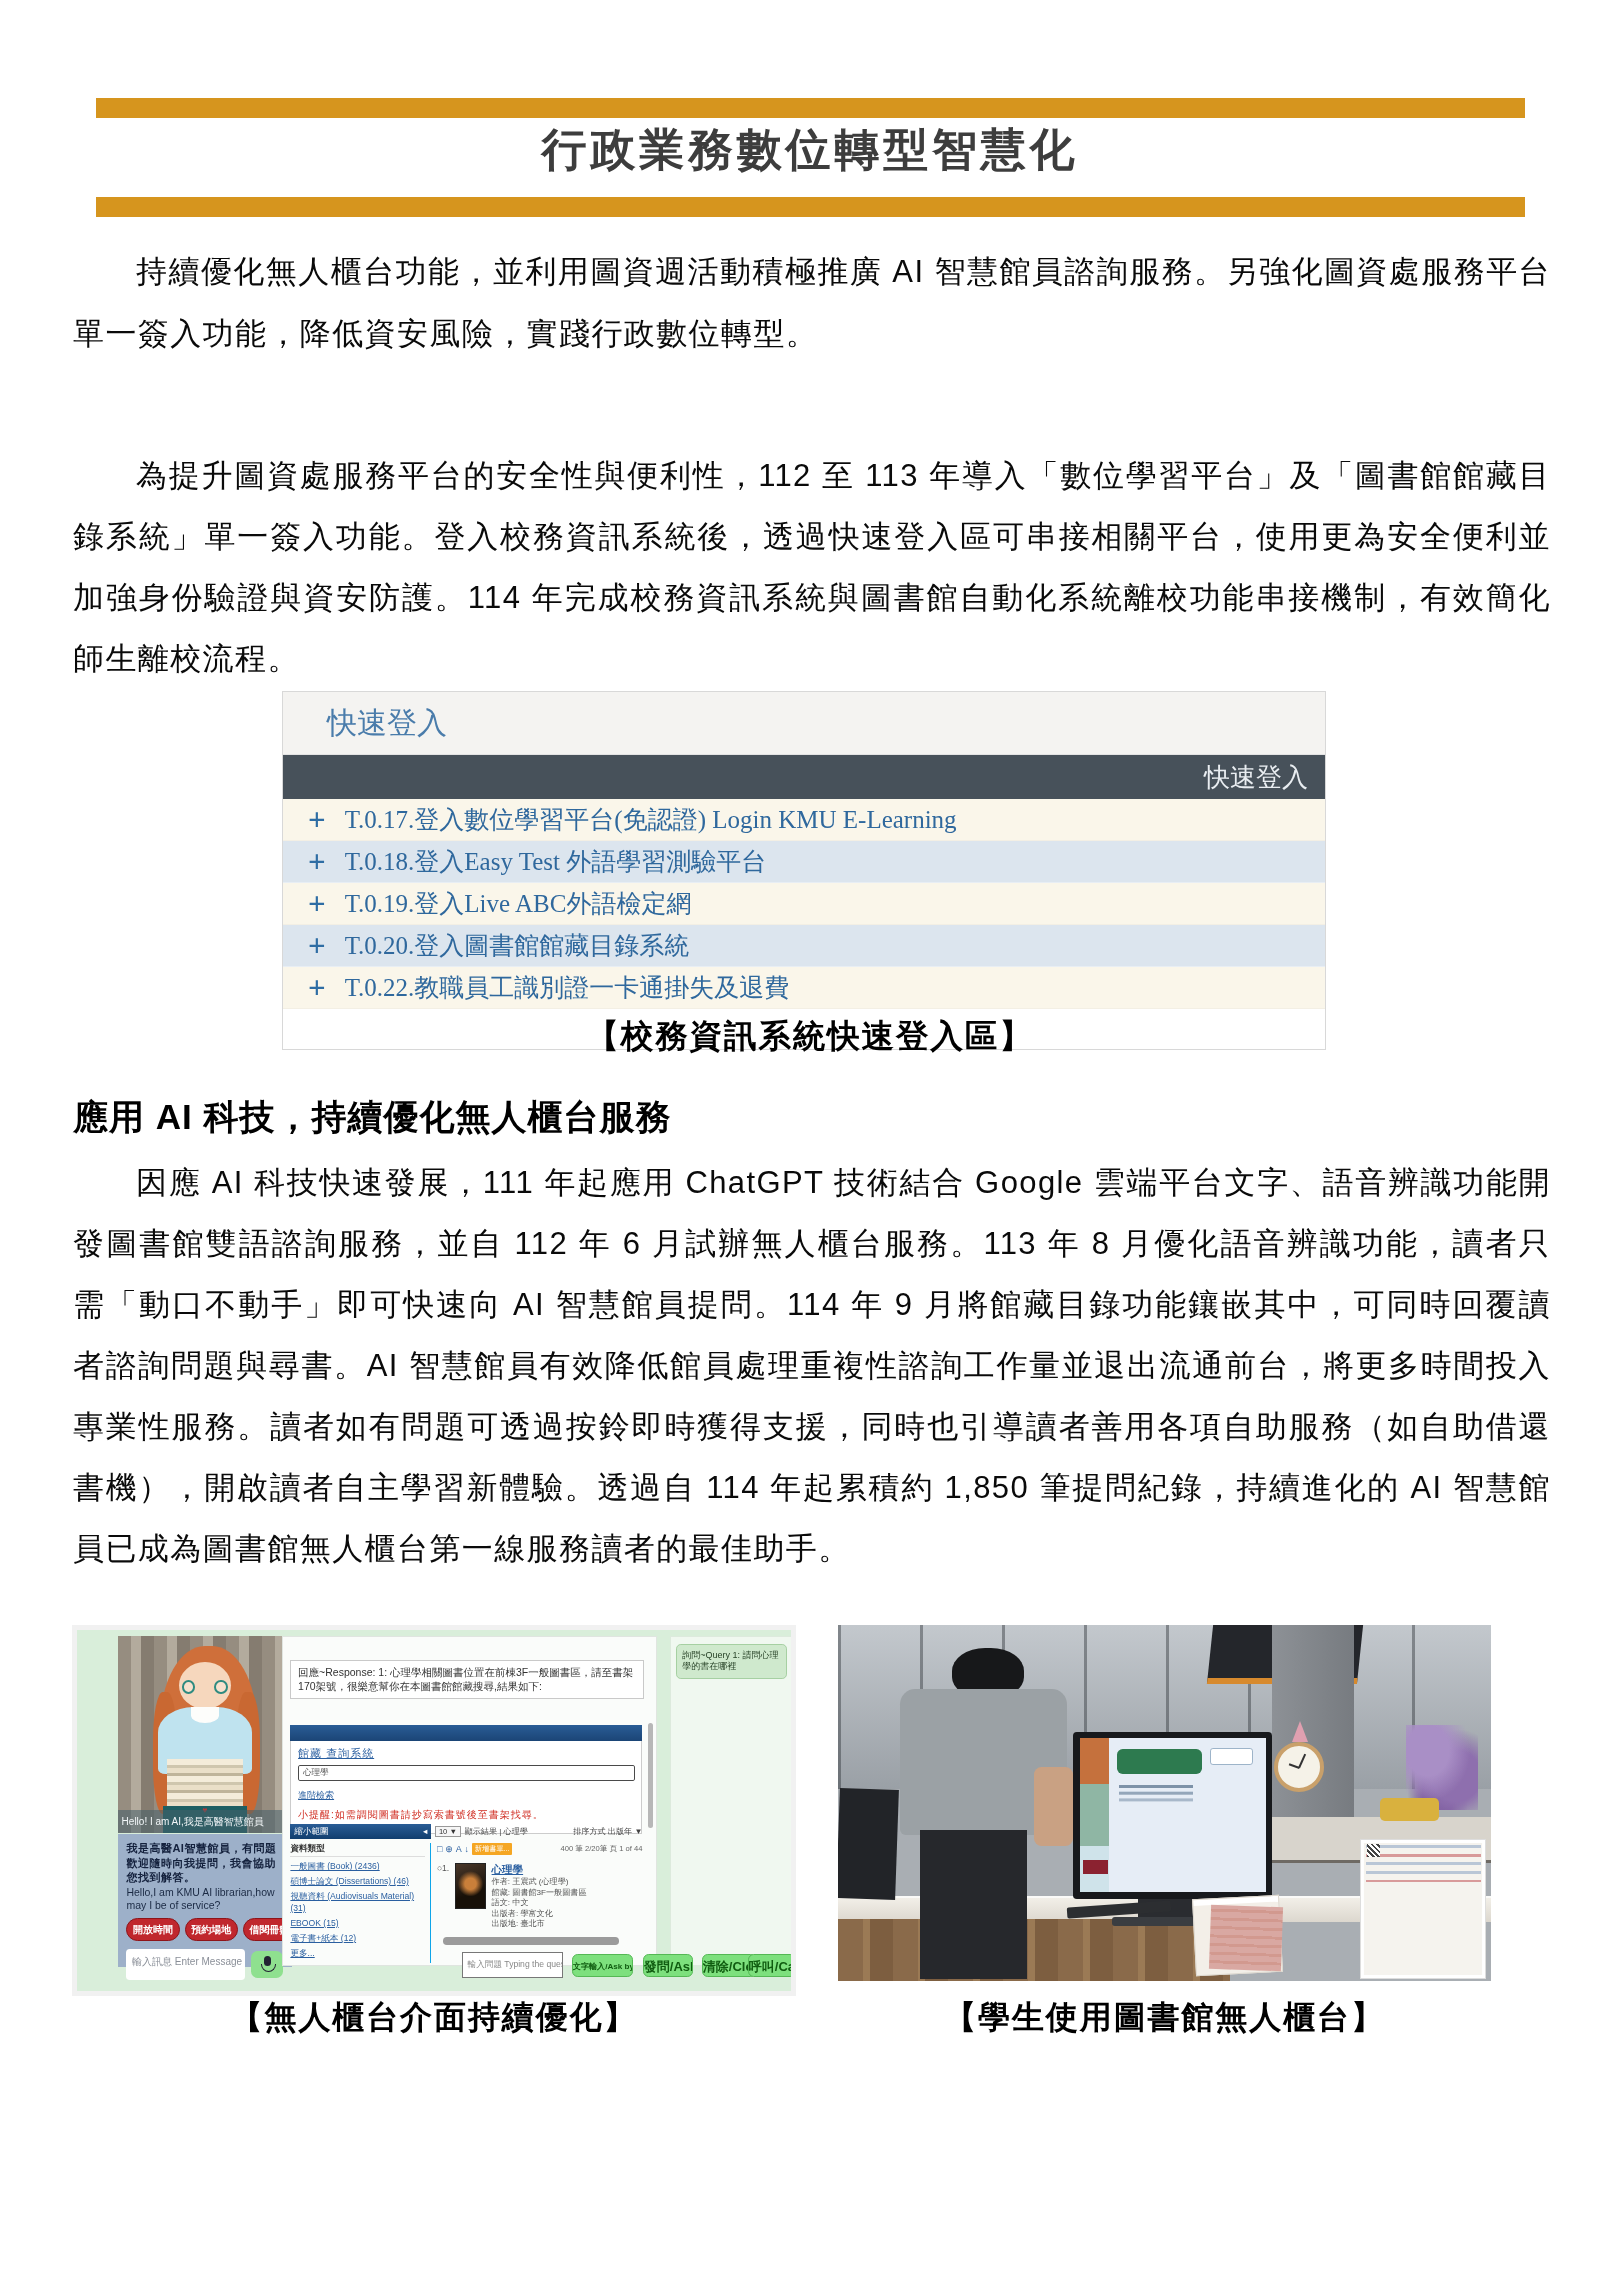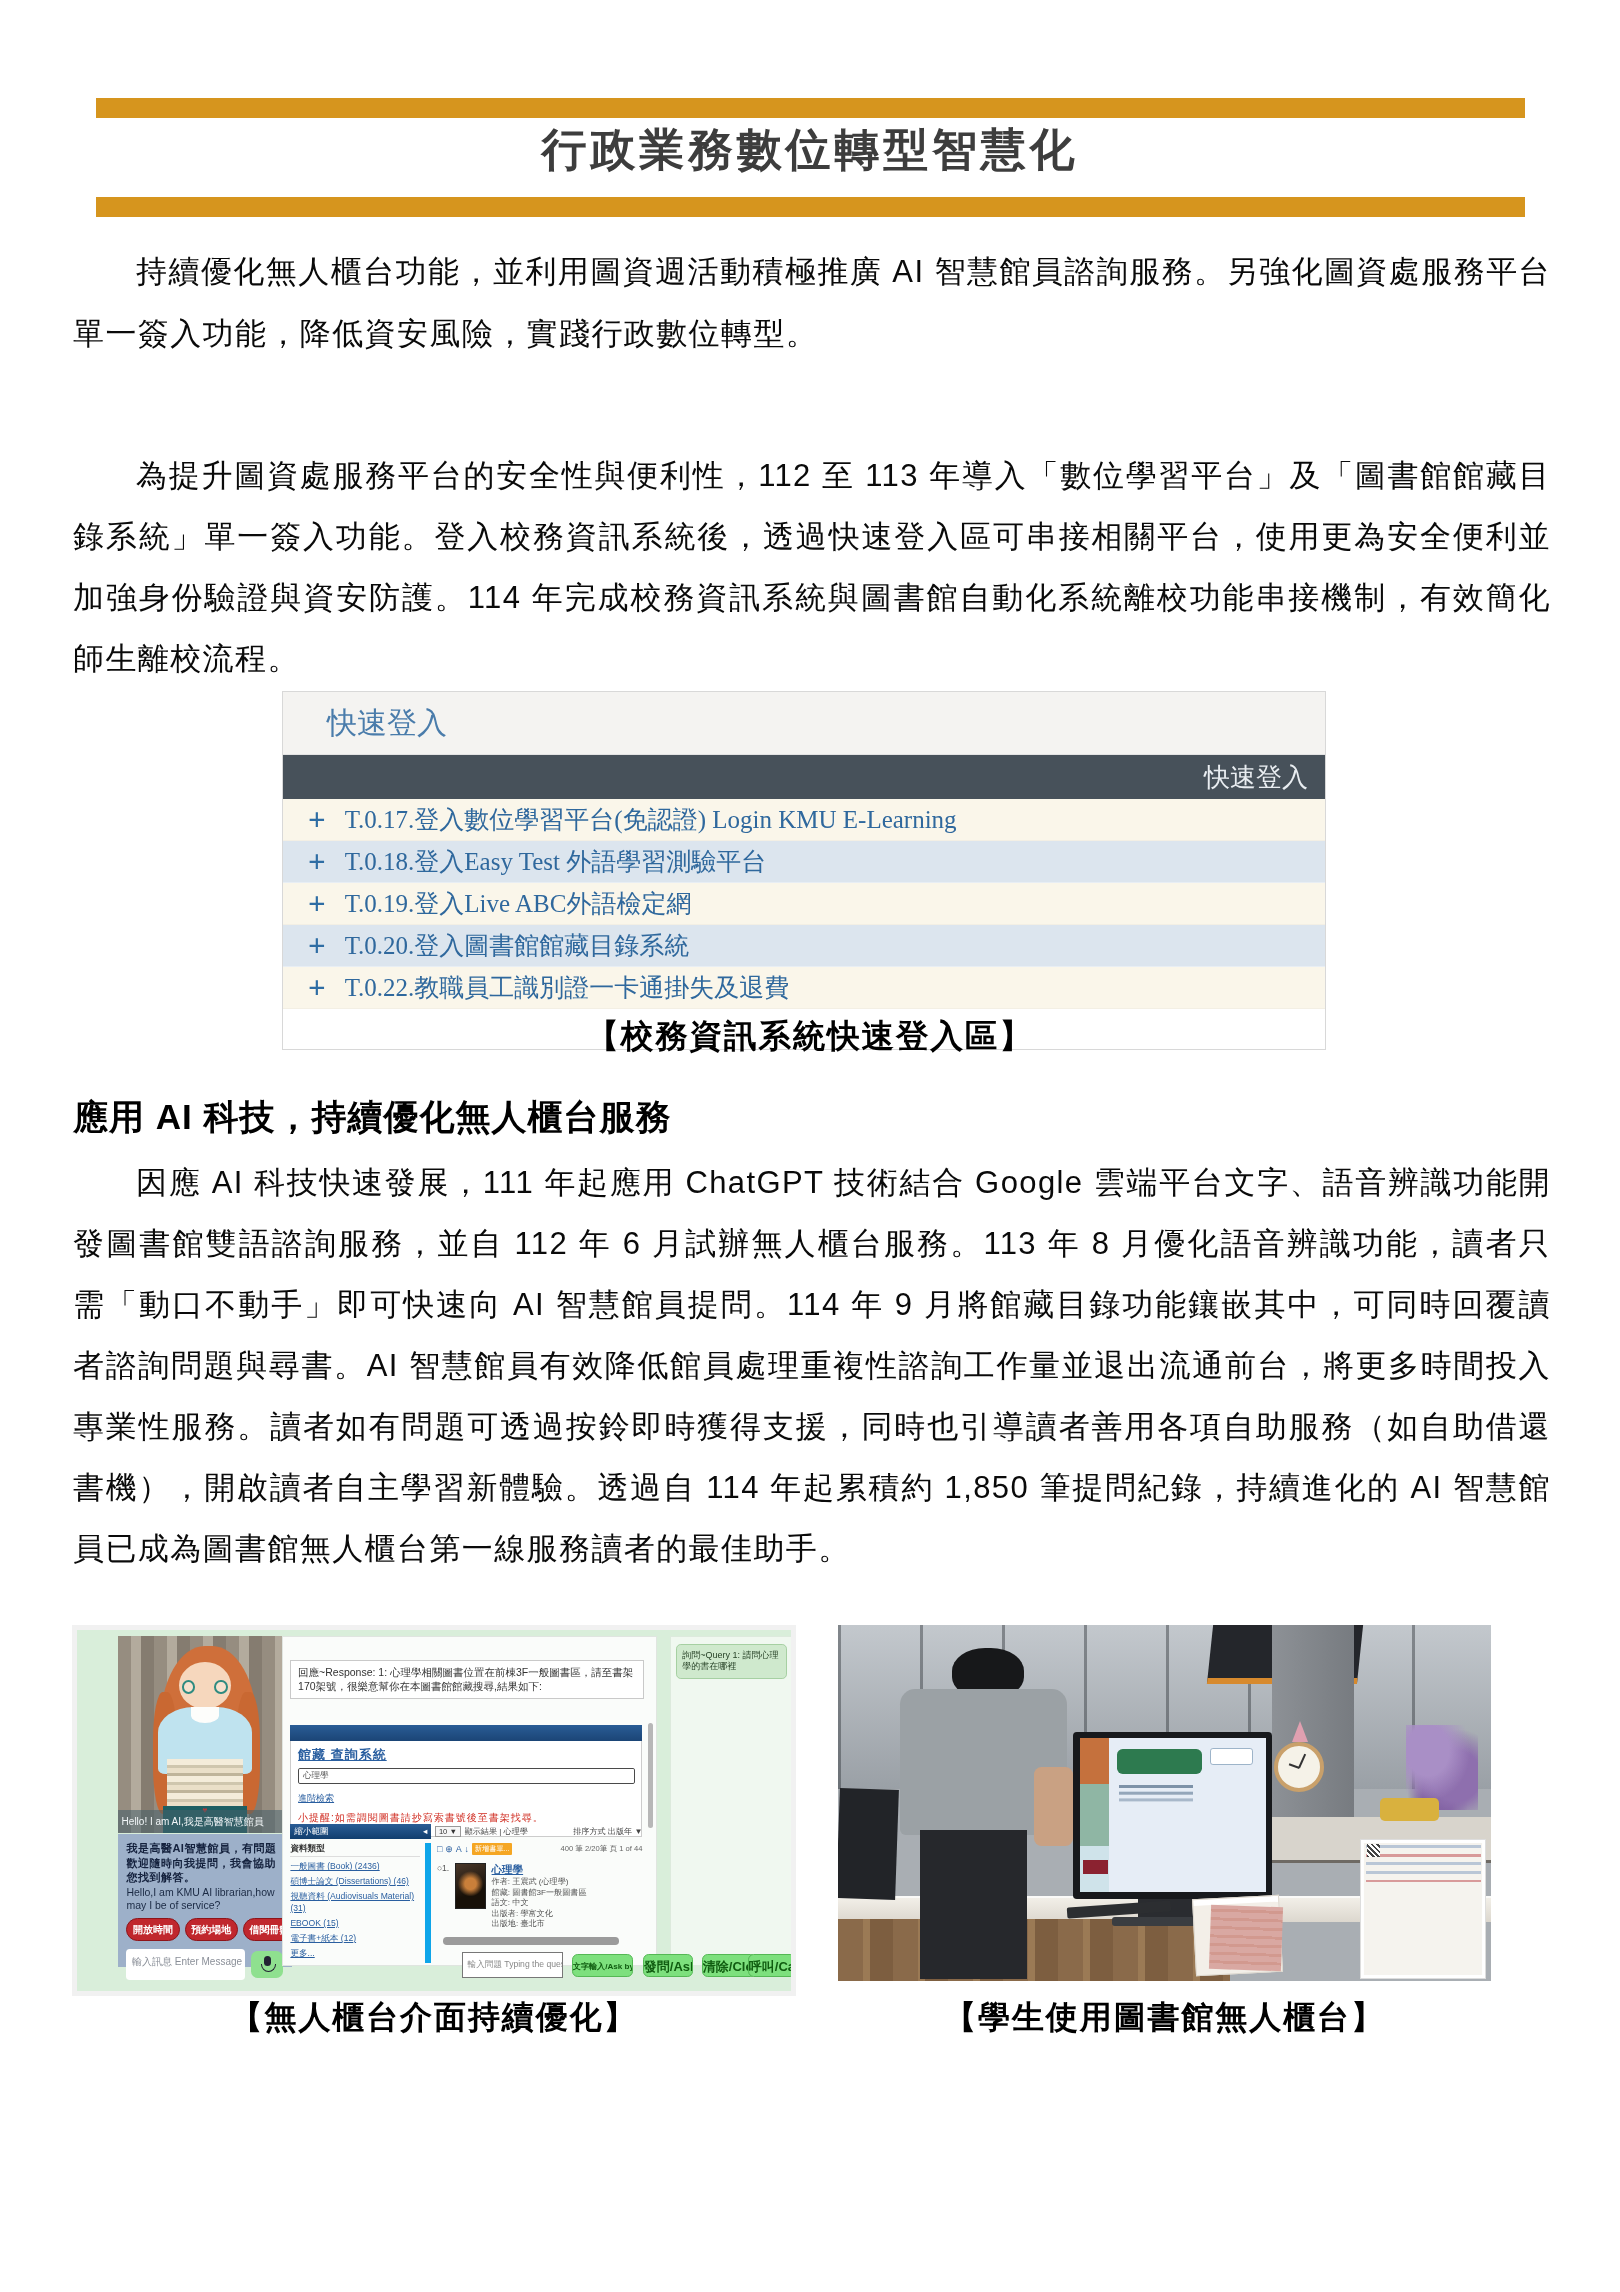--- a/index.html
+++ b/index.html
@@ -71,34 +71,34 @@
   .micbtn::after{content:"";position:absolute;left:10.5px;top:13.4px;width:12.4px;height:6.7px;
         border:1.9px solid #223;border-top:none;border-radius:0 0 8.6px 8.6px;}
   .mainp{position:absolute;left:205px;top:6.7px;width:375px;height:330px;background:#fafcfa;
         border:1px solid #e0e5e0;box-sizing:border-box;}
   .resp{position:absolute;left:7.6px;top:23px;right:11.5px;background:#fff;border:1px solid #c9c9c9;
         padding:4.8px 6.7px;font-size:10.5px;line-height:13.4px;color:#333;}
   .mscroll{position:absolute;right:2.9px;top:86px;width:4.8px;height:105px;background:#b7b7b7;border-radius:2.9px;}
   .cat{position:absolute;left:7.6px;top:88px;right:13.4px;}
   .cat-head{height:15.3px;background:linear-gradient(#2a5d96,#1b4576);}
   .cat-body{background:#fff;border:1px solid #ccc;border-top:none;padding:5.7px 6.7px 11.5px;}
-  .cat-link{font-size:13px;color:#2a5fa0;text-decoration:underline;letter-spacing:1px;font-weight:bold;}
+  .cat-link{font-size:11px;color:#2a5fa0;text-decoration:underline;letter-spacing:1px;}
   .cat-input{margin-top:3.8px;height:13.4px;border:1.9px solid #4a4a4a;border-radius:1.9px;font-size:8.6px;
         color:#555;line-height:13.4px;padding:0 3.8px;}
   .adv{font-size:9px;color:#2a5fa0;text-decoration:underline;margin-top:8px;}
   .notice{margin-top:6px;font-size:10px;color:#d02b20;letter-spacing:1px;}
   .res{position:absolute;left:7.6px;top:187px;right:13.4px;}
   .res-top{display:flex;align-items:center;gap:3.8px;}
   .facet-bar{width:40%;height:14.3px;background:linear-gradient(#2a5d96,#113e6e);color:#fff;
         font-size:8.6px;line-height:14.3px;padding:0 3.8px;display:flex;justify-content:space-between;box-sizing:border-box;}
   .tools{flex:1;display:flex;align-items:center;gap:3.8px;font-size:8.1px;color:#444;}
   .selbox{border:1px solid #999;padding:0 2.9px;font-size:7.6px;color:#333;background:#f6f6f6;}
   .sortlab{margin-left:auto;}
   .cols{display:flex;margin-top:3.8px;}
-  .facetcol{width:40%;border-right:6px solid #0ea5e9;padding-right:4.8px;box-sizing:border-box;}
+  .facetcol{width:40%;border-right:1px solid #0ea5e9;padding-right:4.8px;box-sizing:border-box;}
   .facet-title{font-size:8.6px;font-weight:bold;color:#333;border-bottom:1px solid #ddd;padding-bottom:1.9px;}
   .facet-link{font-size:8.6px;color:#2a5fa0;text-decoration:underline;line-height:12px;margin-top:2.9px;}
   .rescol{flex:1;padding-left:5.7px;}
   .iconrow{display:flex;align-items:center;gap:2.9px;font-size:9px;color:#2a5fa0;}
   .chip{background:#f5a623;color:#fff;font-size:7.2px;padding:1px 2.9px;border-radius:1px;}
   .cnt{margin-left:auto;font-size:7.6px;color:#666;}
   .bookrow{display:flex;gap:5.7px;margin-top:8.6px;}
   .bkno{font-size:8.6px;color:#555;}
   .cover{width:29px;height:44px;border:1px solid #222;
         background:radial-gradient(circle at 50% 45%, #c97f3a 0 20%, rgba(0,0,0,0) 45%),

